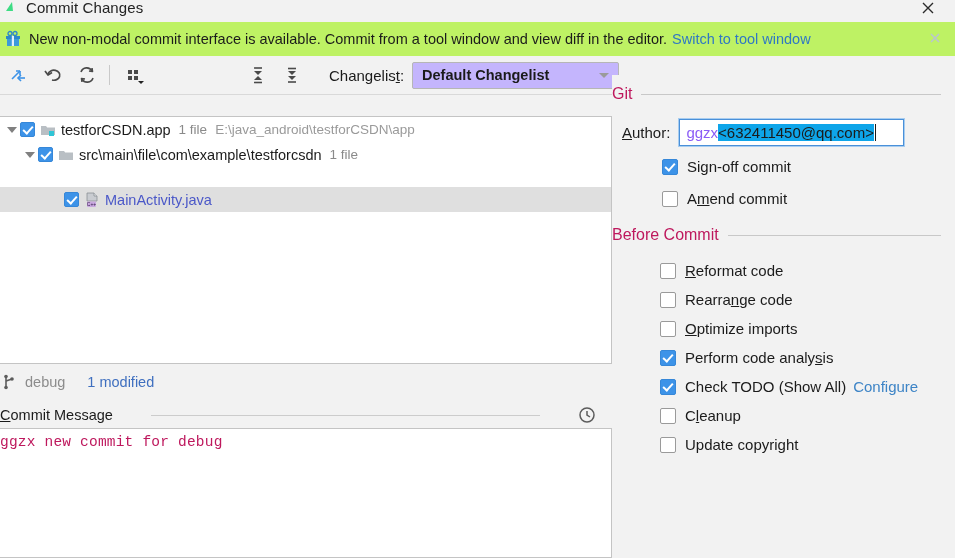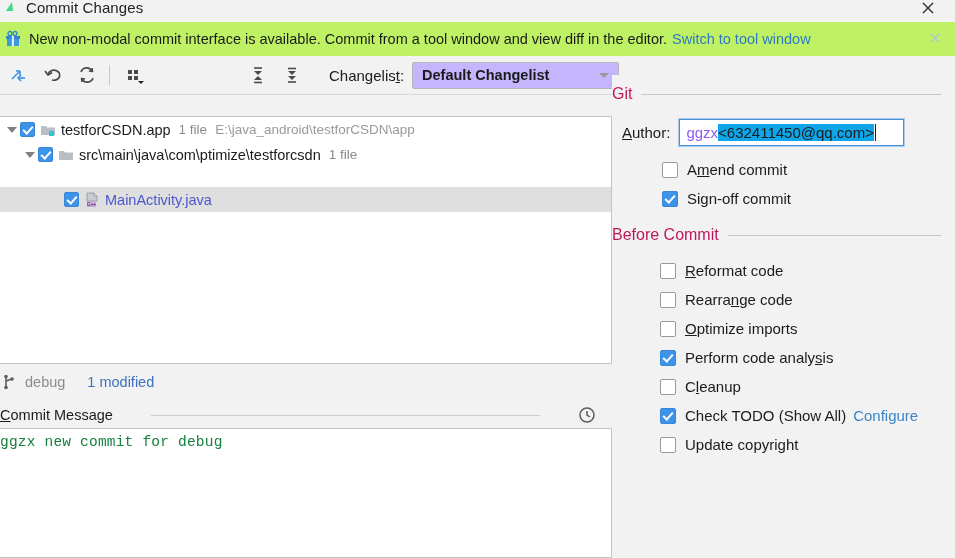--- a/index.html
+++ b/index.html
@@ -152,21 +152,21 @@
   }
   .clock-icon { width: 18px; height: 18px; margin-right: 16px; flex: none; }
 
   .msg-box {
     position: absolute; left: 0; top: 333px; width: 612px; height: 130px;
     background: #ffffff; border: 1px solid #c4c4c4; border-left: none;
     box-sizing: border-box; padding: 5px 0 0 0;
   }
   .msg-text {
     font-family: "Liberation Mono", "DejaVu Sans Mono", monospace;
-    font-size: 14.5px; color: #15803d; white-space: pre;
+    font-size: 14.5px; color: #be185d; white-space: pre;
     padding-left: 0px; letter-spacing: 0.2px;
     text-decoration: none;
   }
 
   
   .right-pane {
     position: absolute; left: 612px; top: 75px; width: 343px; height: 483px;
     background: #f2f2f2;
   }
   .grp {
@@ -334,21 +334,21 @@
       <div class="tree-row" style="padding-left:22px;">
         <span class="twisty">
             <i></i>
           </span>
         <span class="cb on"></span>
         <span class="node-icon">
           <svg width="16" height="16" viewBox="0 0 16 16">
             <path d="M1 4 L6 4 L7.2 5.6 L15 5.6 L15 13 L1 13 Z" fill="#b9bfc4"></path>
           </svg>
         </span>
-        <span class="node-label">src\main\java\com\ptimize\testforcsdn</span>
+        <span class="node-label">src\main\file\com\example\testforcsdn</span>
         <span class="node-meta">1 file</span>
       </div>
 
       <div class="tree-row selected" style="padding-left:64px;">
         <span class="cb on"></span>
         <span class="node-icon">
           <svg width="16" height="16" viewBox="0 0 16 16">
             <path d="M3 1 L10 1 L13 4 L13 9 L3 9 Z" fill="#c9ccd1" stroke="#8b8f95" stroke-width="0.8"></path>
             <path d="M10 1 L10 4 L13 4" fill="#e2e4e7" stroke="#8b8f95" stroke-width="0.8"></path>
             <rect x="3" y="9.5" width="9" height="5.5" rx="1" fill="#c9a8e0"></rect>
@@ -400,30 +400,30 @@
 
     <div class="author-row">
       <span class="author-label"><u>A</u>uthor:</span>
       <div class="author-input">
         <span class="plain">ggzx </span>
           <span class="sel">&lt;632411450@qq.com&gt;</span>
           <span class="caret"></span>
       </div>
     </div>
 
-    <div class="chk-row" style="padding-left:50px;margin-top:15px;">
-      <span class="cb off"></span>
-      <span class="chk-label">A<u>m</u>end commit</span>
-    </div>
-
     <div class="chk-row" style="padding-left:50px;">
       <span class="cb on"></span>
       <span class="chk-label">Si<u>g</u>n-off commit</span>
     </div>
 
+    <div class="chk-row" style="padding-left:50px;margin-top:15px;">
+      <span class="cb off"></span>
+      <span class="chk-label">A<u>m</u>end commit</span>
+    </div>
+
     <div class="grp section-before">
       <span class="grp-title">Before Commit</span>
       <span class="grp-rule"></span>
     </div>
 
     <div class="chk-row" style="margin-top:18px;">
       <span class="cb off"></span>
       <span class="chk-label"><u>R</u>eformat code</span>
     </div>
 
@@ -436,30 +436,30 @@
       <span class="cb off"></span>
       <span class="chk-label"><u>O</u>ptimize imports</span>
     </div>
 
     <div class="chk-row">
       <span class="cb on"></span>
       <span class="chk-label">Perform code analy<u>s</u>is</span>
     </div>
 
     <div class="chk-row">
-      <span class="cb off"></span>
-      <span class="chk-label">C<u>l</u>eanup</span>
-    </div>
-
-    <div class="chk-row">
       <span class="cb on"></span>
       <span class="chk-label">Check TODO (Show All)</span>
       <span class="chk-link">Configure</span>
     </div>
 
     <div class="chk-row">
       <span class="cb off"></span>
+      <span class="chk-label">C<u>l</u>eanup</span>
+    </div>
+
+    <div class="chk-row">
+      <span class="cb off"></span>
       <span class="chk-label">Update copyright</span>
     </div>
 
   </div>
 
 </div>
 
 </body></html>

